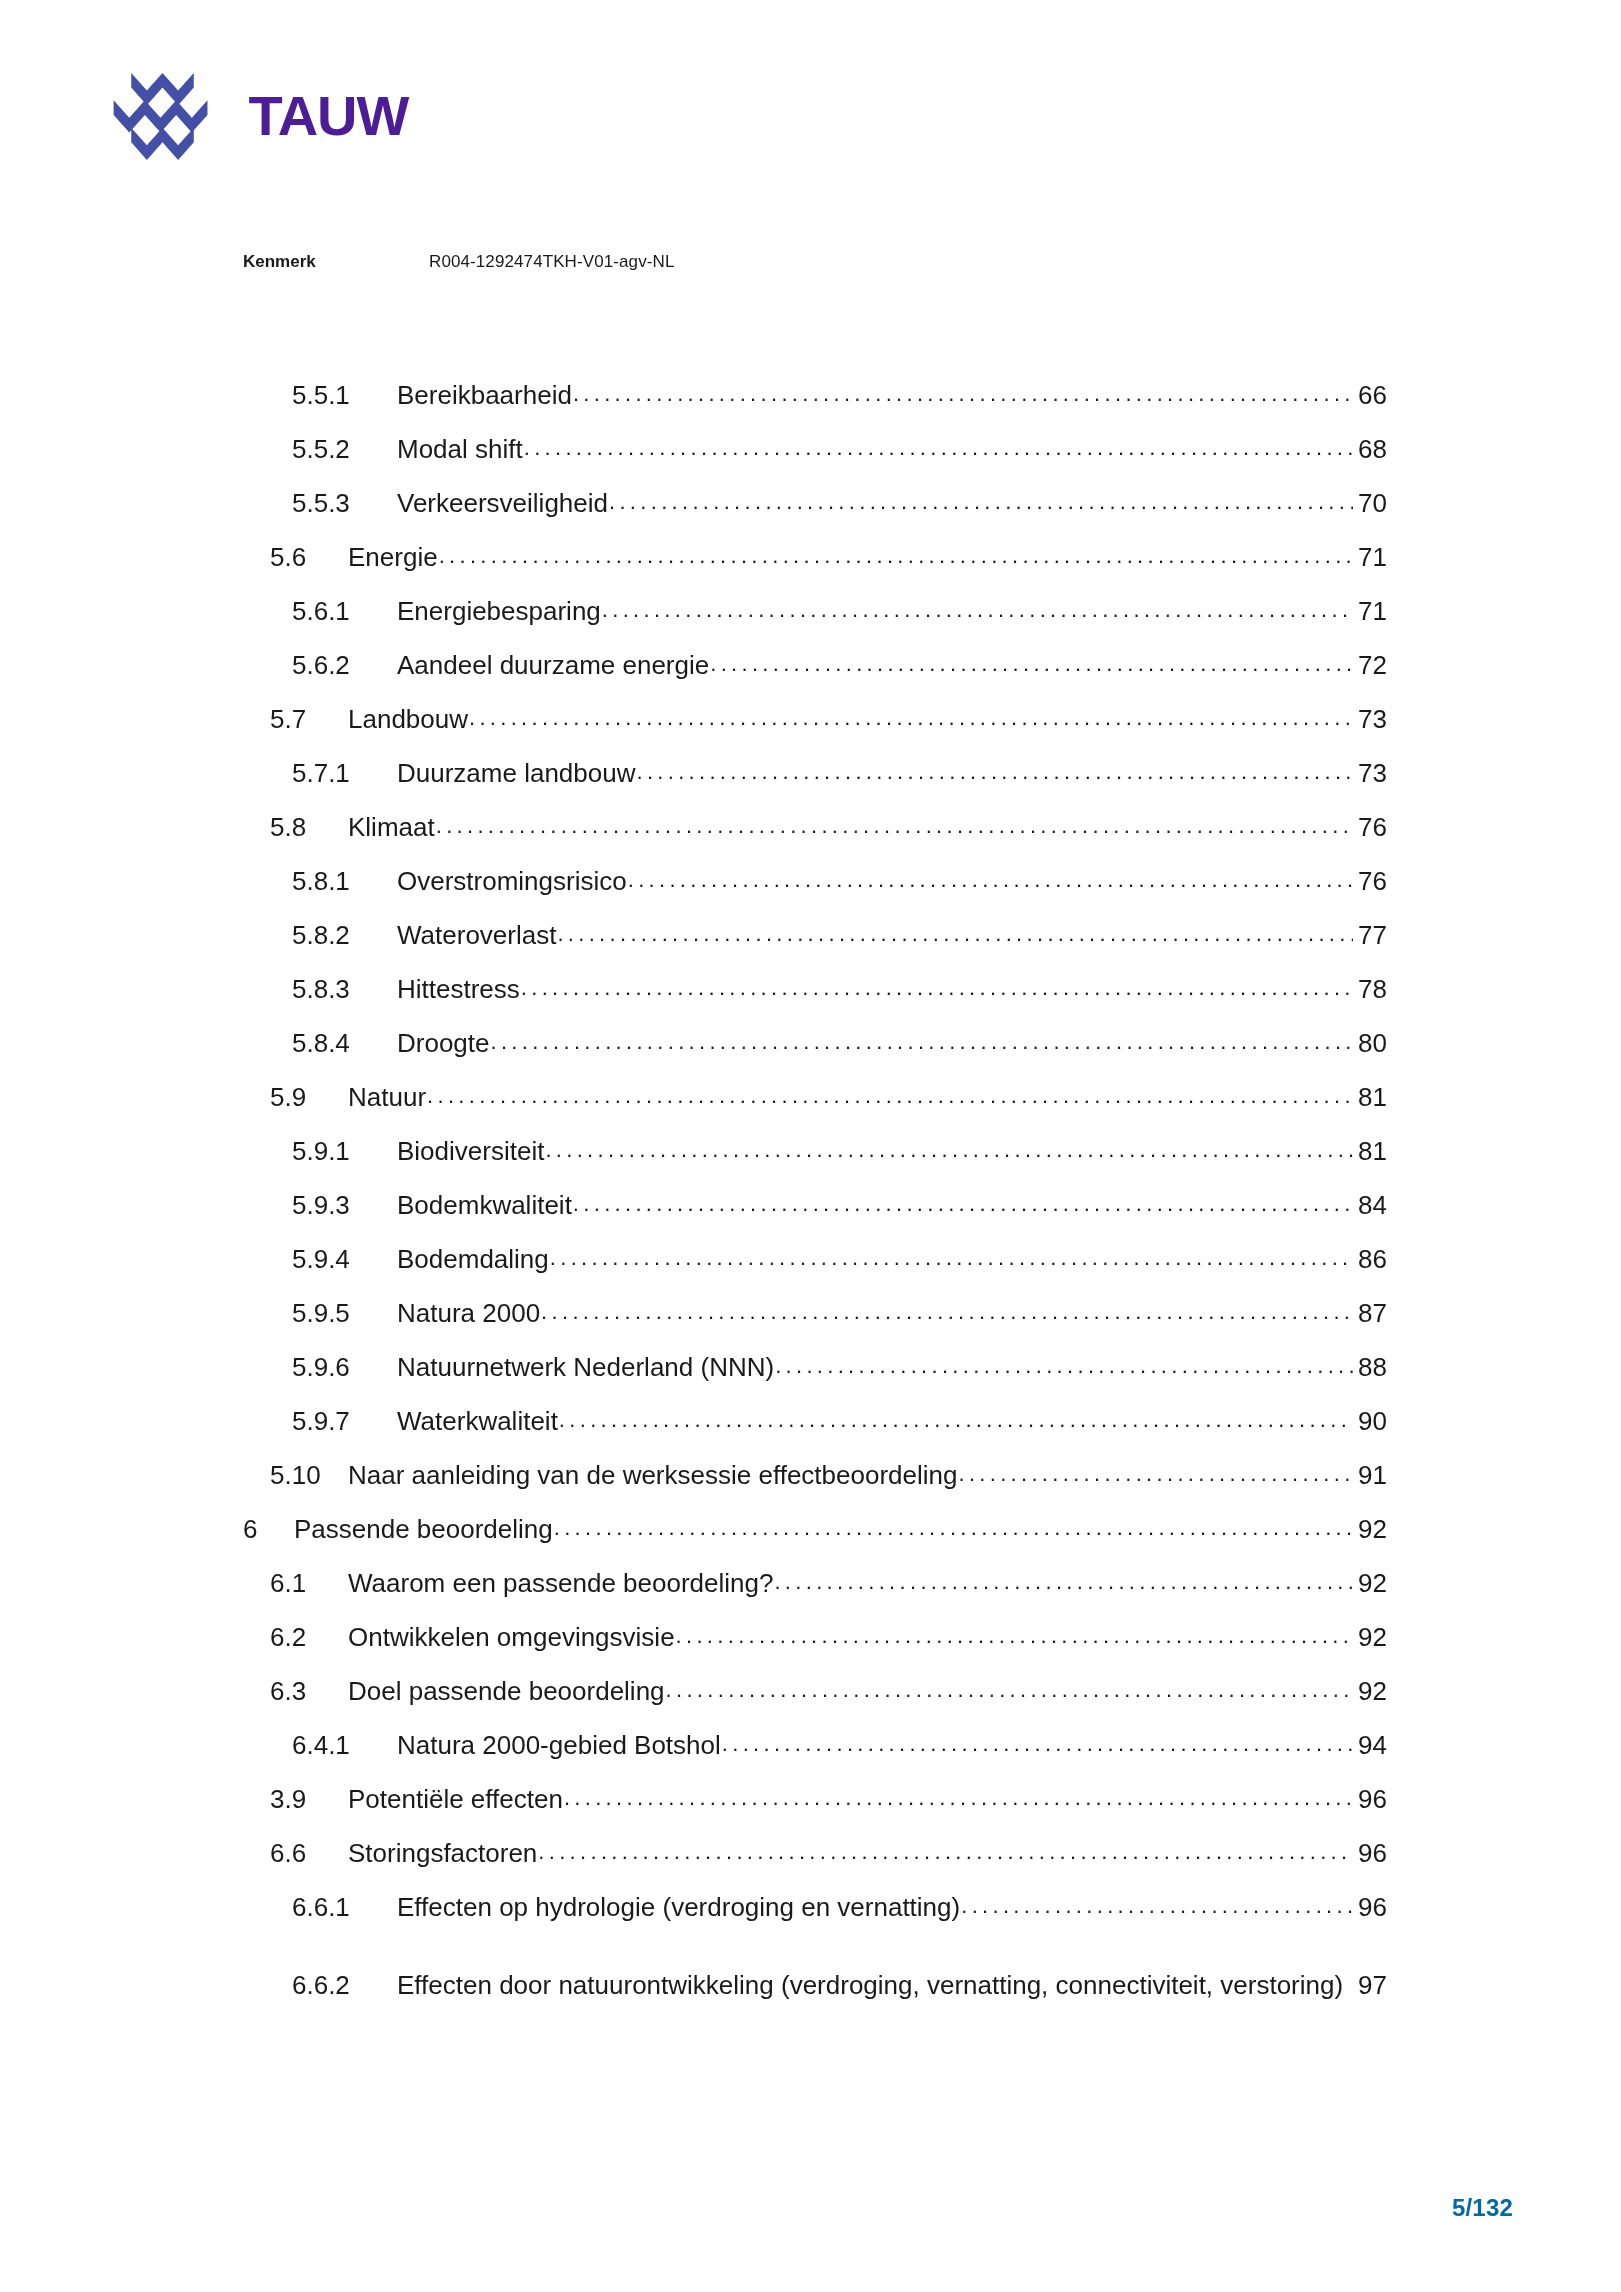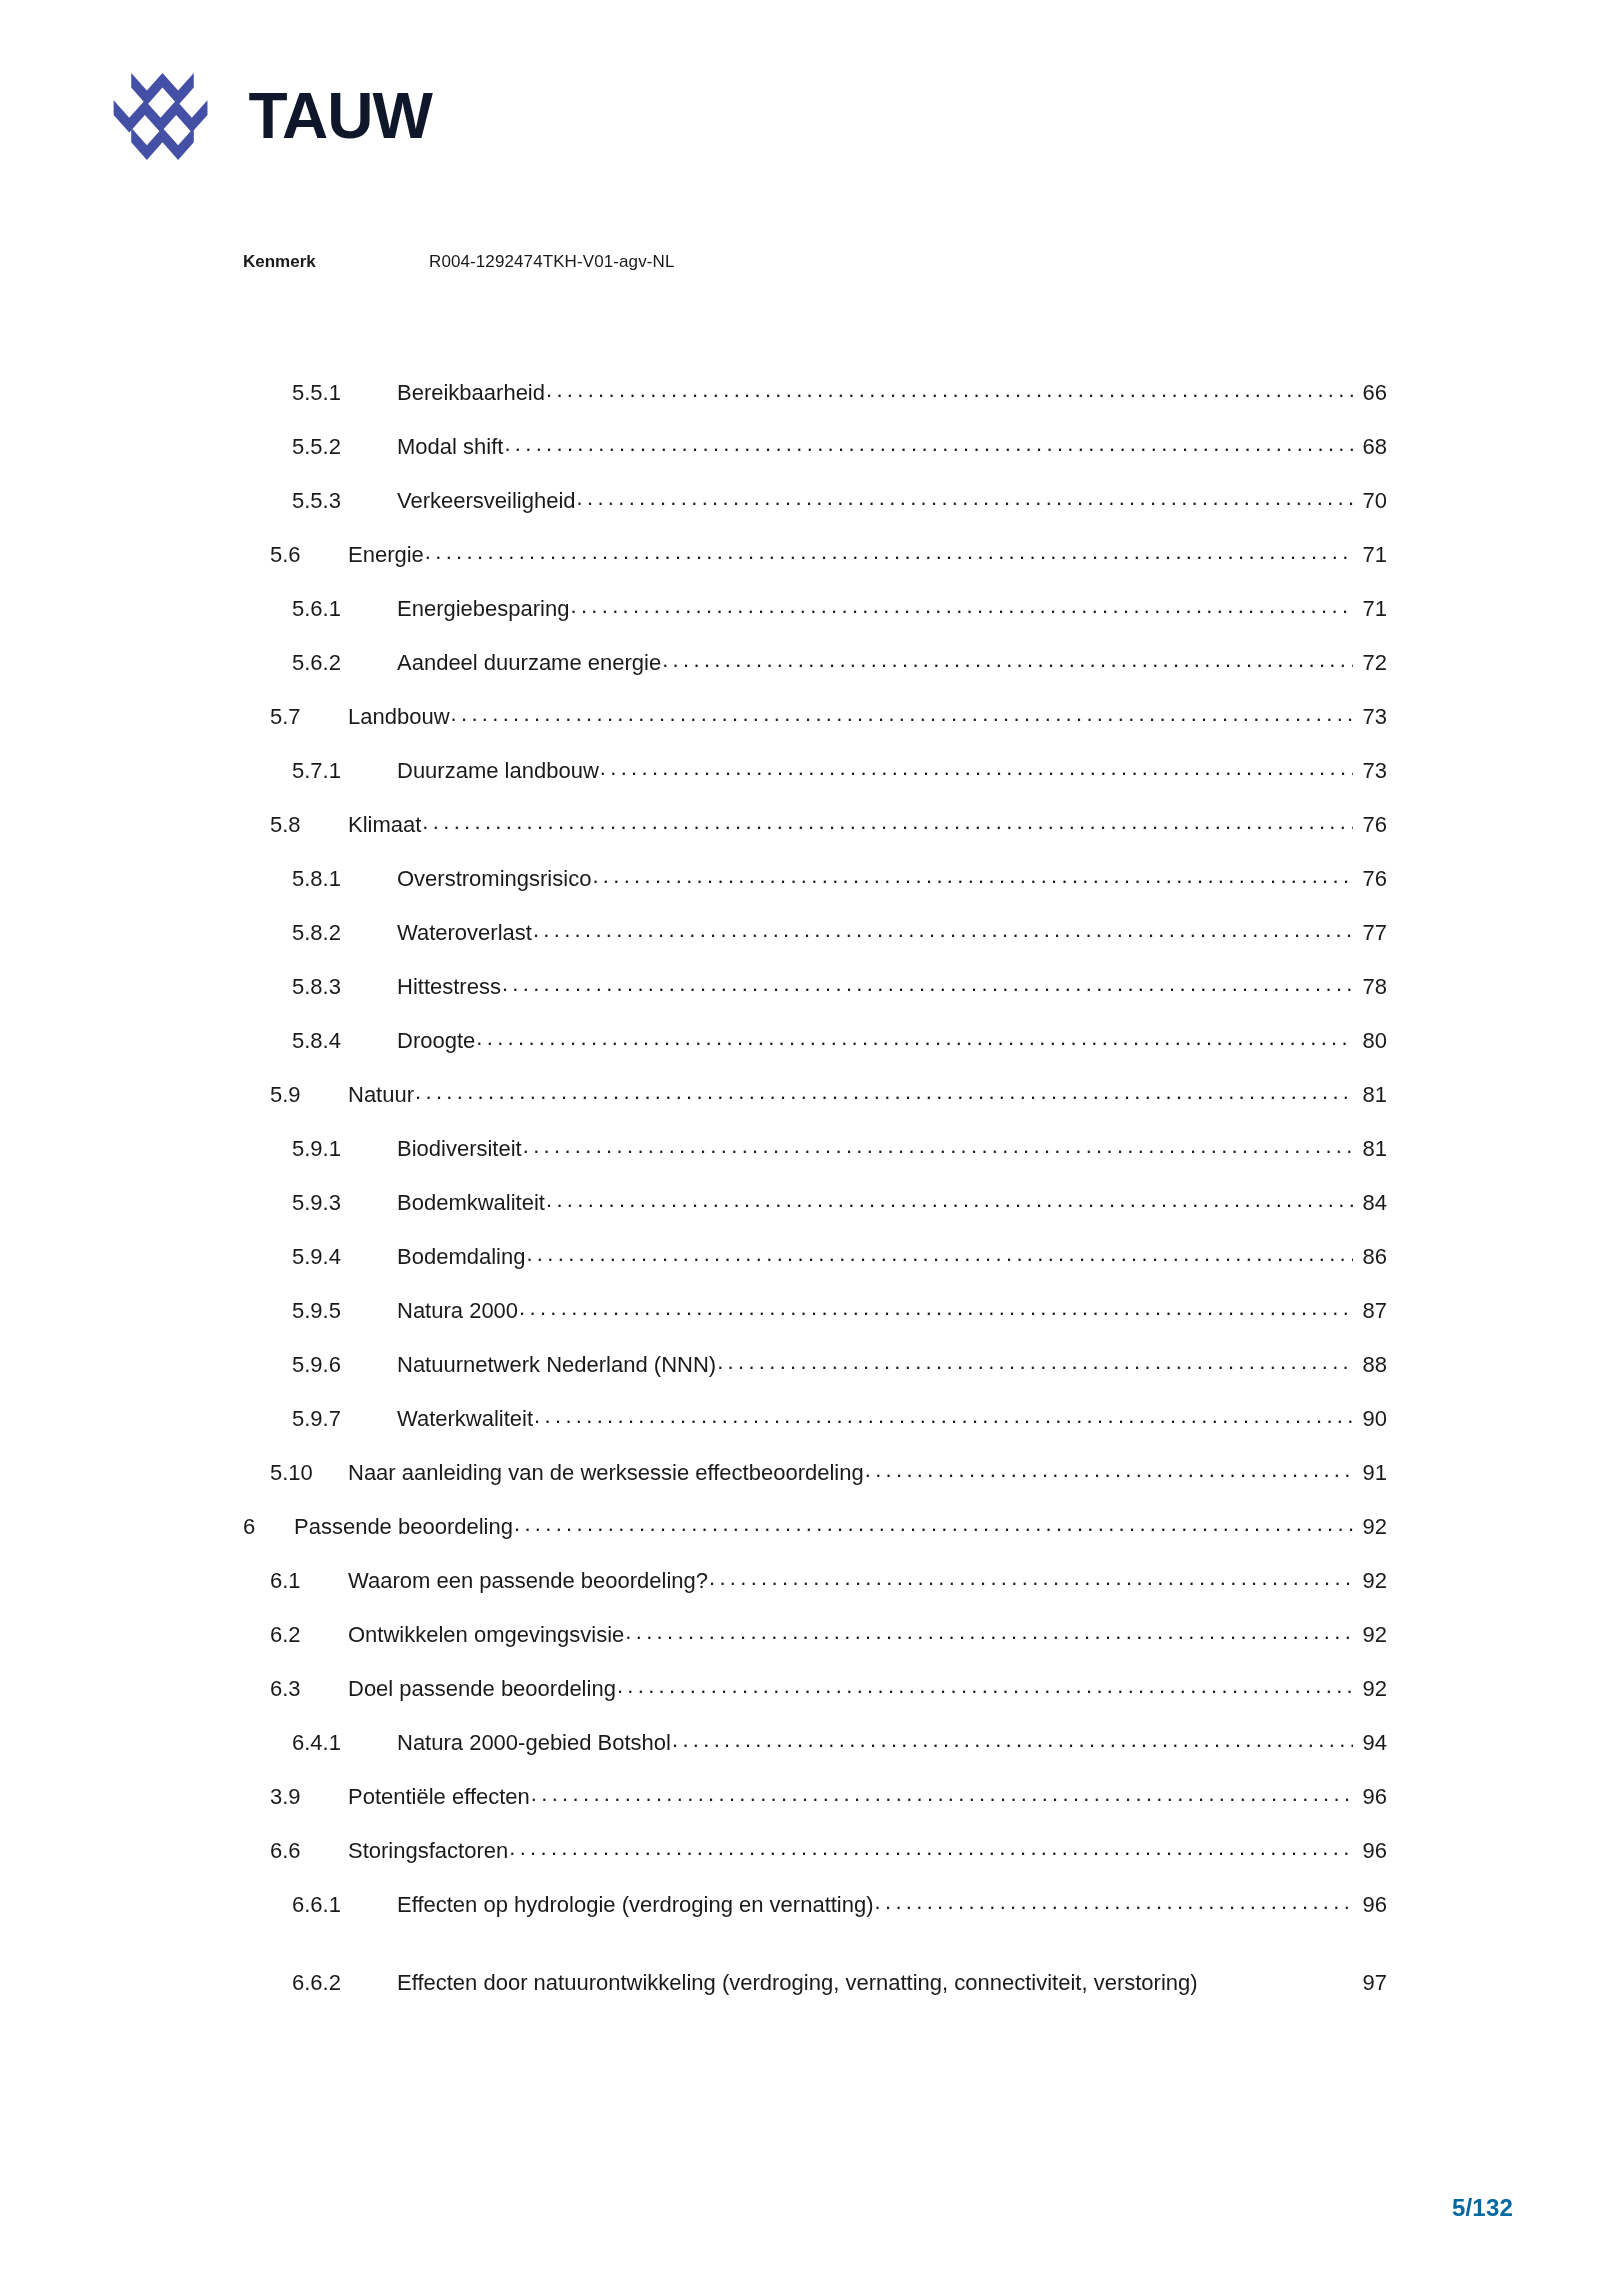--- a/index.html
+++ b/index.html
@@ -30,23 +30,23 @@
     gap: 21.6px;
   }
   .logo-mark {
     width: 129px;
     height: 110px;
     display: block;
   }
   .logo-word {
     font-family: "Liberation Sans", sans-serif;
     font-weight: 700;
-    font-size: 64px;
+    font-size: 56px;
     letter-spacing: -1px;
-    color: #0f172a;
+    color: #4c1d95;
     line-height: 1;
     position: relative;
     top: 3.9px;
   }
 
   
   .kenmerk-row {
     position: absolute;
     left: 243px;
     top: 252px;
@@ -70,21 +70,21 @@
     position: absolute;
     left: 0;
     top: 380px;
     width: 1621px;
   }
 
   .toc-entry {
     display: flex;
     align-items: baseline;
     height: 54px;
-    font-size: 22px;
+    font-size: 26px;
     color: #1a1a1a;
     white-space: nowrap;
     padding-right: 234px;   
     box-sizing: border-box;
   }
 
   
   .toc-entry.lvl1 { padding-left: 243px; }
   .toc-entry.lvl2 { padding-left: 270px; }
   .toc-entry.lvl3 { padding-left: 292px; }

